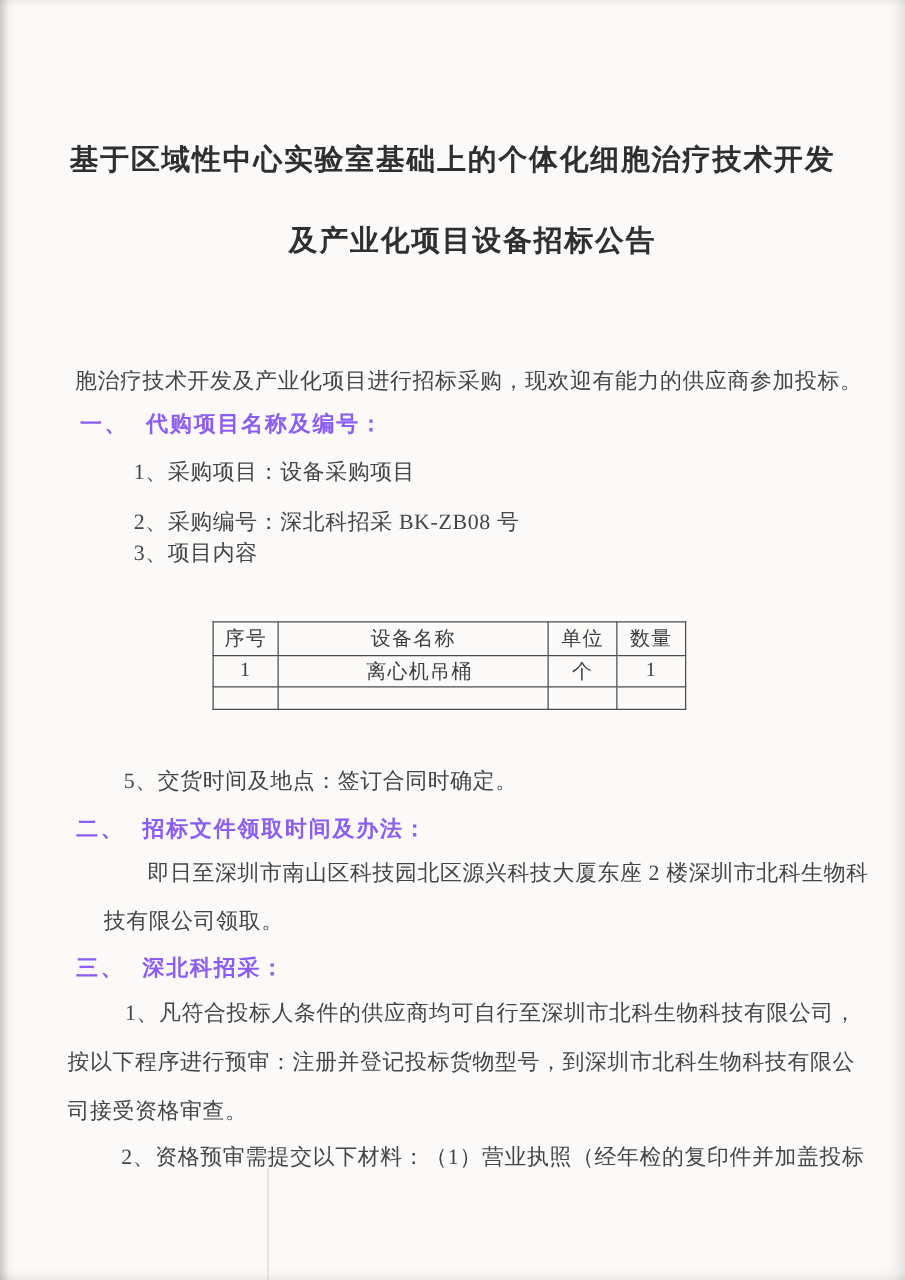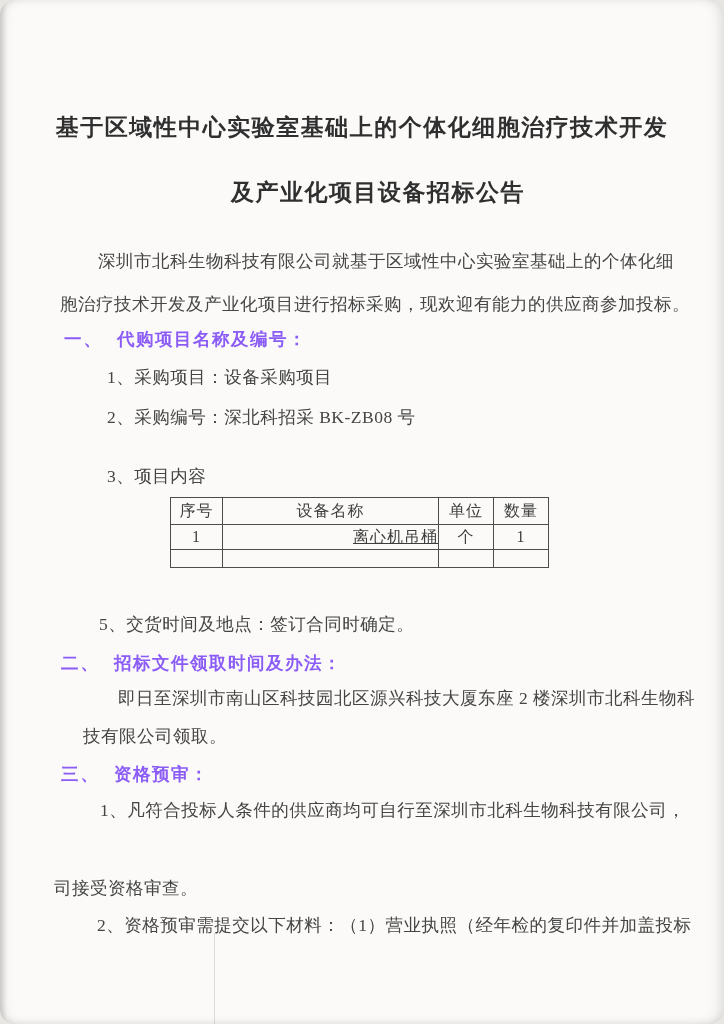--- a/index.html
+++ b/index.html
@@ -10,21 +10,20 @@
     margin: 0 auto;
     background: #fbfaf9;
     color: #444;
     font-family: "Liberation Serif", "DejaVu Serif", serif;
     overflow: hidden;
     box-shadow:
       inset 10px 0 12px -9px rgba(90,85,80,0.28),
       inset -10px 0 14px -8px rgba(90,85,80,0.22),
       inset 0 -8px 10px -8px rgba(90,85,80,0.15),
       inset 0 6px 8px -7px rgba(90,85,80,0.10);
-    border-radius: 15px;
   }
   .ln {
     position: absolute;
     white-space: nowrap;
     font-size: 17.5px;
     letter-spacing: 0.5px;
     line-height: 1.25;
     color: #454545;
   }
   .title-line {
@@ -66,21 +65,21 @@
     letter-spacing: 1px;
     overflow: hidden;
   }
   .doc-table thead th { height: 26px; }
   .doc-table tbody tr.data-row td { height: 24px; }
   .doc-table tbody tr.empty-row td { height: 17px; }
   .doc-table .col-seq  { width: 52px; }
   .doc-table .col-name { width: 216px; }
   .doc-table .col-unit { width: 55px; }
   .doc-table .col-qty  { width: 55px; }
-  .doc-table td.cell-name { text-align: right; padding-left: 10px; text-decoration: underline; }
+  .doc-table td.cell-name { text-align: center; padding-left: 10px; }
   .scan-line {
     position: absolute;
     left: 214px;
     top: 933px;
     width: 1px;
     height: 91px;
     background: rgba(165,160,158,0.35);
   }
   .edge-strip {
     position: absolute;
@@ -91,30 +90,29 @@
 </style>
 </head>
 <body>
 
 <div class="page">
   <div class="edge-strip"></div>
 
   <div class="title-line" style="top:112px;">基于区域性中心实验室基础上的个体化细胞治疗技术开发</div>
   <div class="title-line" style="top:177px;margin-left:16px;">及产业化项目设备招标公告</div>
 
-  <div class="ln" style="top:251px; left:98px;">深圳市北科生物科技有限公司就基于区域性中心实验室基础上的个体化细</div>
   <div class="ln" style="top:294px; left:60px;">胞治疗技术开发及产业化项目进行招标采购，现欢迎有能力的供应商参加投标。</div>
 
   <div class="sec-head" style="top:327px; left:64px;">
     <span class="marker">一、</span><span>代购项目名称及编号：</span>
   </div>
 
   <div class="ln" style="top:367px; left:107px;">1、采购项目：设备采购项目</div>
   <div class="ln" style="top:407px; left:107px;">2、采购编号：深北科招采 BK-ZB08 号</div>
-  <div class="ln" style="top:466px; left:107px;">3、项目内容</div>
+  <div class="ln" style="top:432px; left:107px;">3、项目内容</div>
 
   <table class="doc-table">
     <colgroup>
       <col class="col-seq">
         <col class="col-name">
         <col class="col-unit">
         <col class="col-qty">
     </colgroup>
     <thead>
       <tr>
@@ -143,21 +141,22 @@
   <div class="ln" style="top:614px; left:99px;">5、交货时间及地点：签订合同时确定。</div>
 
   <div class="sec-head" style="top:651px; left:61px;">
     <span class="marker">二、</span><span>招标文件领取时间及办法：</span>
   </div>
 
   <div class="ln" style="top:688px; left:94px;margin-left:24px;">即日至深圳市南山区科技园北区源兴科技大厦东座 2 楼深圳市北科生物科</div>
   <div class="ln" style="top:726px; left:83px;">技有限公司领取。</div>
 
   <div class="sec-head" style="top:762px; left:61px;">
-    <span class="marker">三、</span><span>资格预审：</span>
+    <span class="marker">三、</span><span>深北科招采：</span>
   </div>
 
   <div class="ln" style="top:800px; left:100px;">1、凡符合投标人条件的供应商均可自行至深圳市北科生物科技有限公司，</div>
+  <div class="ln" style="top:839px; left:54px;">按以下程序进行预审：注册并登记投标货物型号，到深圳市北科生物科技有限公</div>
   <div class="ln" style="top:878px; left:54px;">司接受资格审查。</div>
   <div class="ln" style="top:915px; left:97px;">2、资格预审需提交以下材料：（1）营业执照（经年检的复印件并加盖投标</div>
 
   <div class="scan-line"></div>
 </div>
 
 </body></html>

